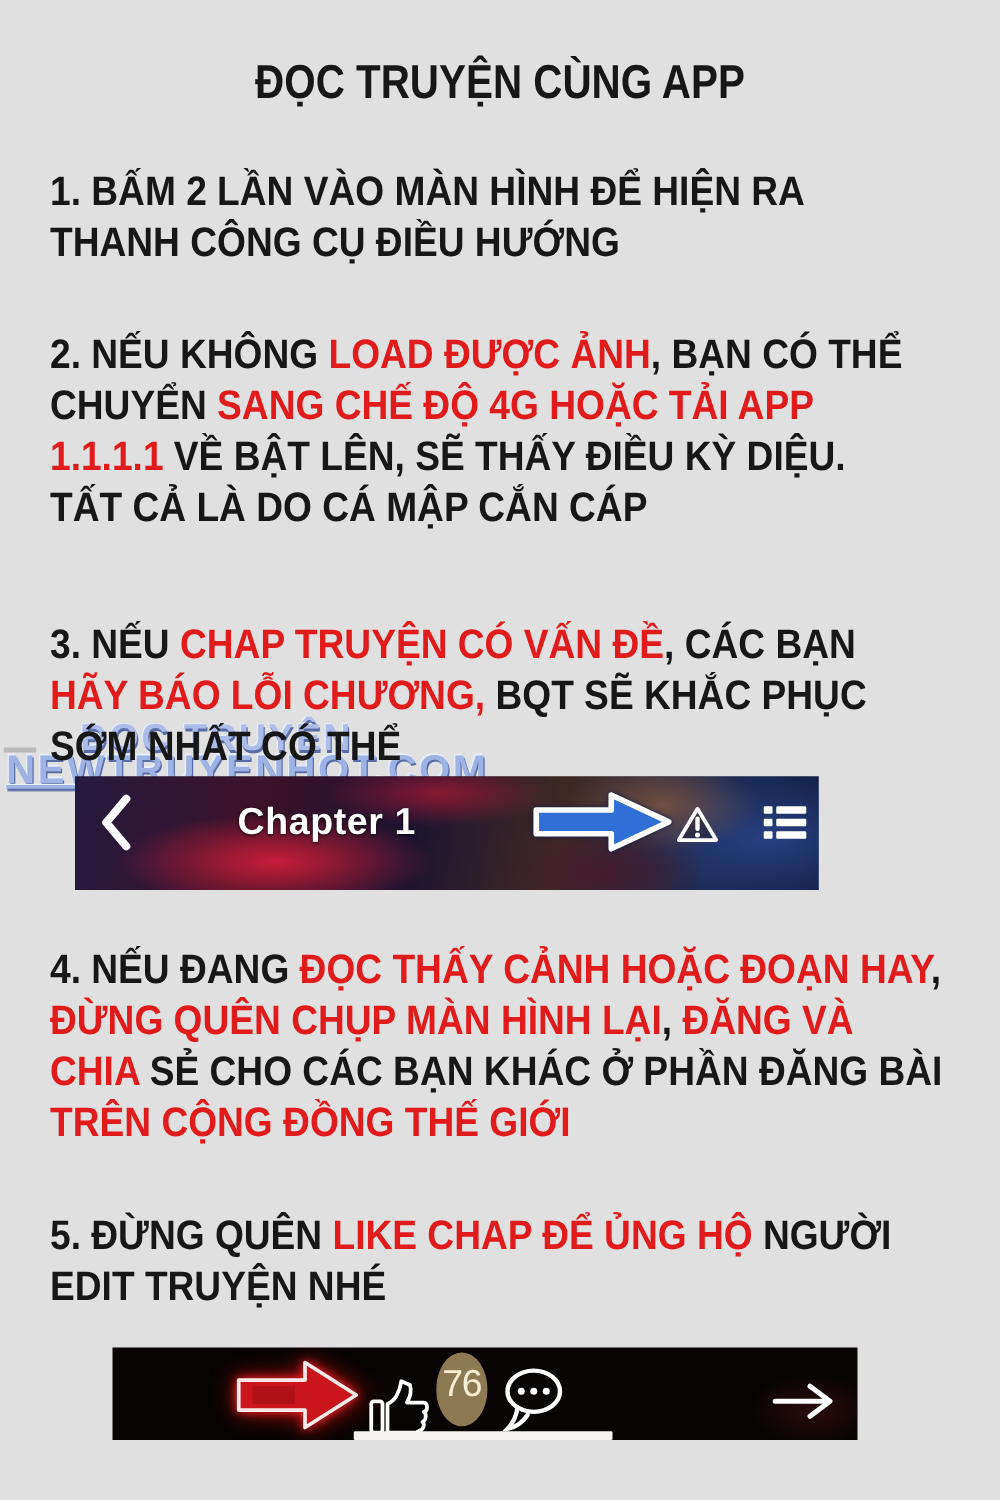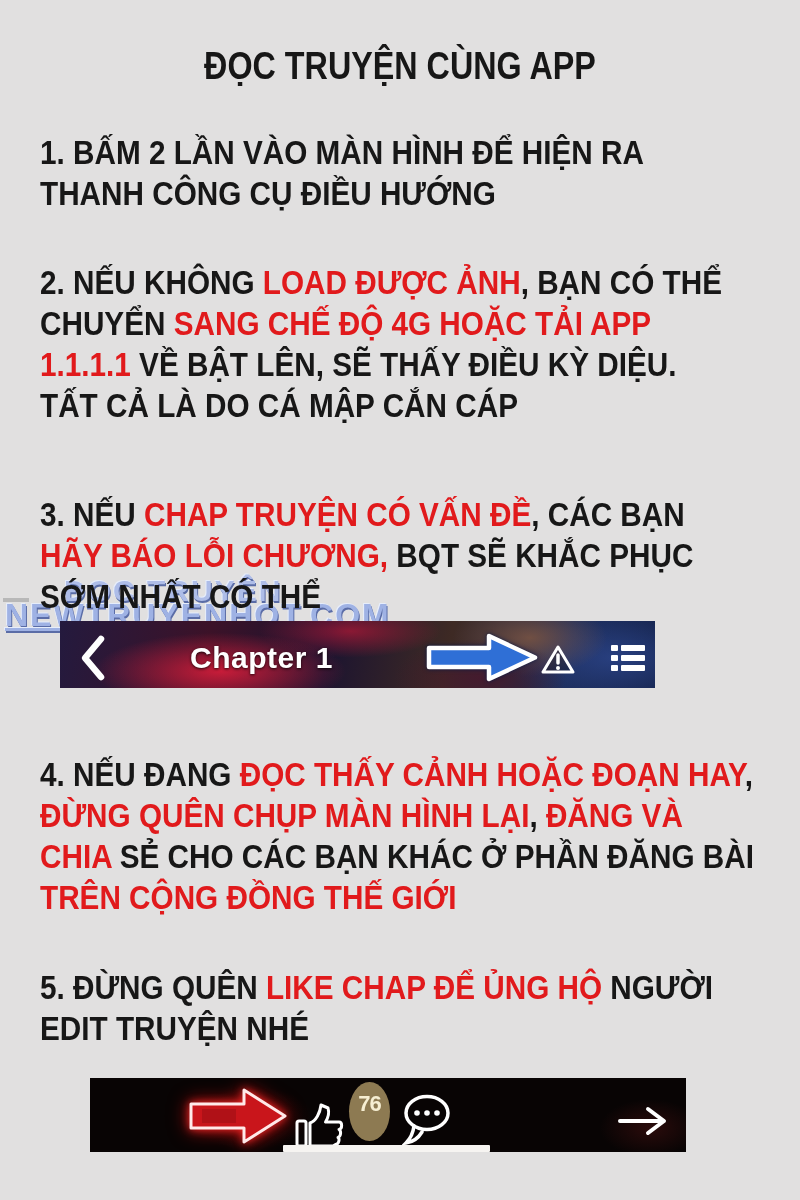--- a/index.html
+++ b/index.html
@@ -26,21 +26,21 @@
   }
   .wm2{
     position:absolute;left:5px;top:597px;z-index:0;
     font-size:32px;font-weight:700;letter-spacing:2px;color:#9fb2e4;
     text-shadow:1px 2px 0 #5a6ca6,-1px -1px 0 #e6edfb;
     text-decoration:underline;
   }
   .wm-dash{position:absolute;left:3px;top:598px;width:26px;height:4px;background:#b8b8b8;z-index:0;}
   
   .chapter-bar{
-    position:absolute;left:60px;top:621px;width:595px;height:67px;z-index:2;overflow:hidden;
+    position:absolute;left:60px;top:621px;width:595px;height:91px;z-index:2;overflow:hidden;
     background:
       radial-gradient(ellipse 180px 55px at 160px 75%, rgba(225,30,60,0.85), transparent 70%),
       radial-gradient(ellipse 130px 38px at 290px 15%, rgba(195,25,55,0.65), transparent 70%),
       radial-gradient(ellipse 120px 55px at 420px 85%, rgba(70,25,45,0.9), transparent 72%),
       radial-gradient(ellipse 110px 55px at 470px 25%, rgba(125,85,65,0.85), transparent 70%),
       radial-gradient(ellipse 150px 70px at 555px 55%, rgba(45,70,140,0.8), transparent 75%),
       linear-gradient(100deg,#241a3e 0%,#3c1228 25%,#1c1430 45%,#3e2a24 65%,#1a2a55 85%,#121f45 100%);
   }
   .chap-back{position:absolute;left:18px;top:13px;}
   .chap-title{
@@ -62,21 +62,21 @@
   .red-arrow{
     position:absolute;left:98px;top:5px;
     filter:drop-shadow(0 0 4px rgba(255,45,45,0.9)) drop-shadow(0 0 9px rgba(230,10,10,0.7));
   }
   .like-btn{position:absolute;left:205px;top:24px;}
   .like-badge{
     position:absolute;left:259px;top:4px;width:41px;height:59px;
     background:#8d7a52;border-radius:50% / 50%;
     display:flex;justify-content:center;align-items:flex-start;
   }
-  .like-badge span{color:#f6eed2;font-size:22px;font-weight:700;margin-top:9px;letter-spacing:-1px;}
+  .like-badge span{color:#f6eed2;font-size:30px;font-weight:400;margin-top:9px;letter-spacing:-1px;}
   .comment-btn{position:absolute;left:312px;top:14px;}
   .next-btn{position:absolute;left:528px;top:28px;}
   .white-strip{position:absolute;left:193px;top:67px;width:207px;height:7px;background:#f6f4f1;border-radius:1px;}
 </style>
 </head>
 <body>
 
 <div class="page">
 
   <div class="title">ĐỌC TRUYỆN CÙNG APP</div>

